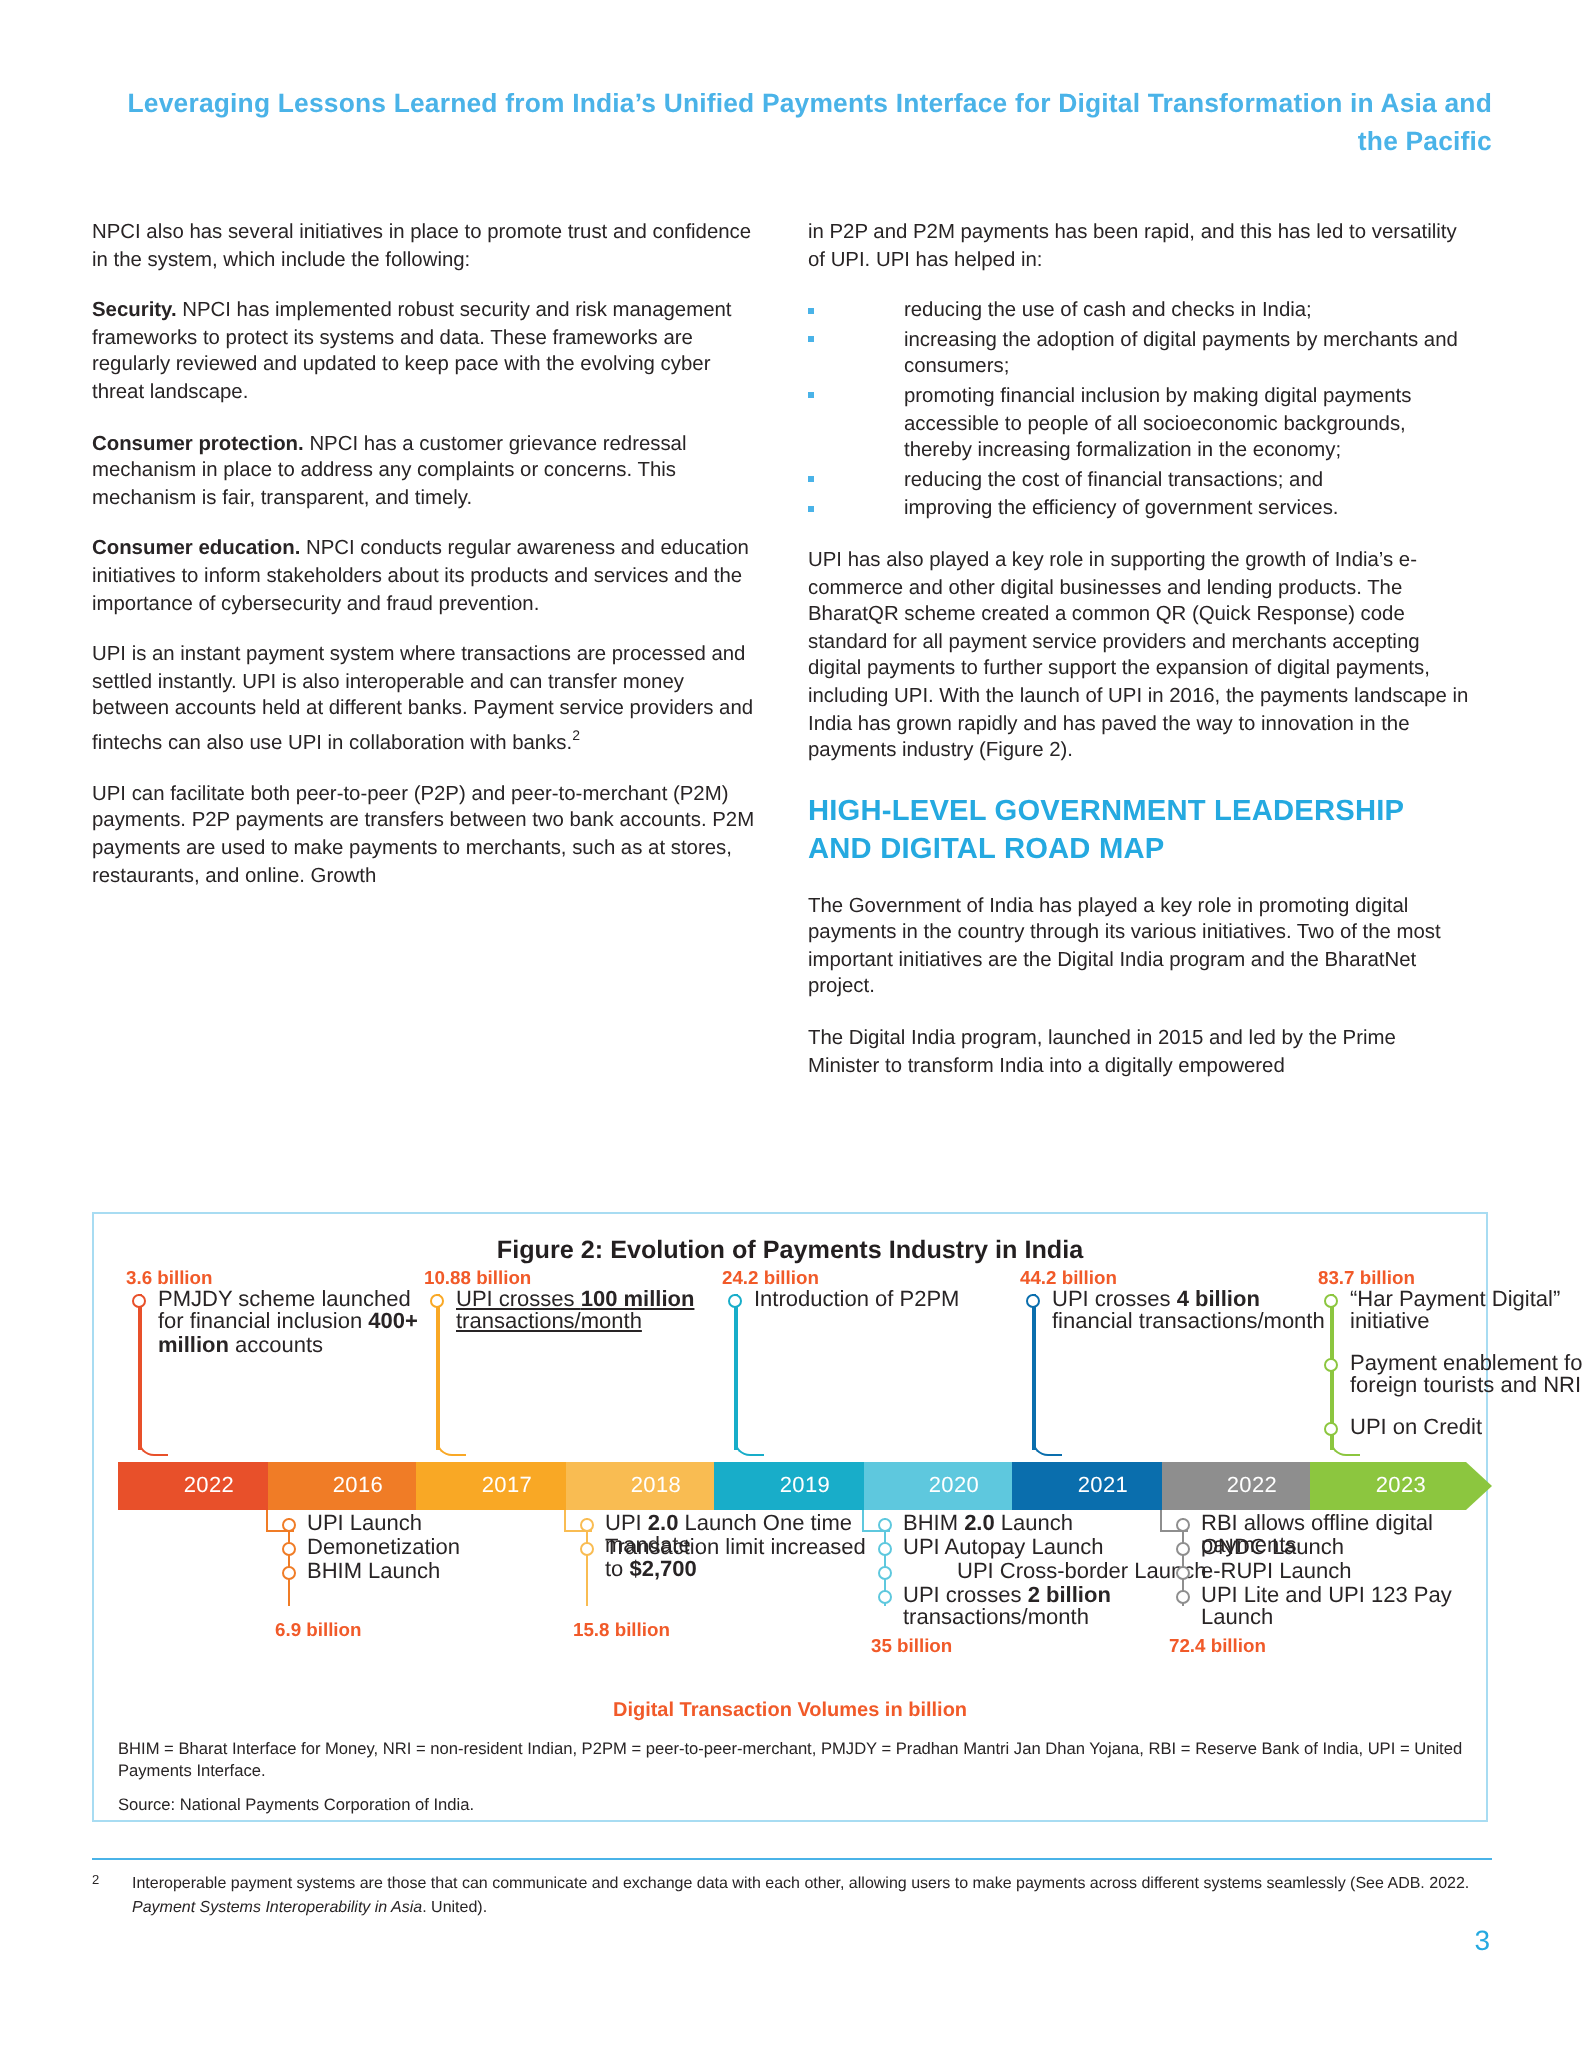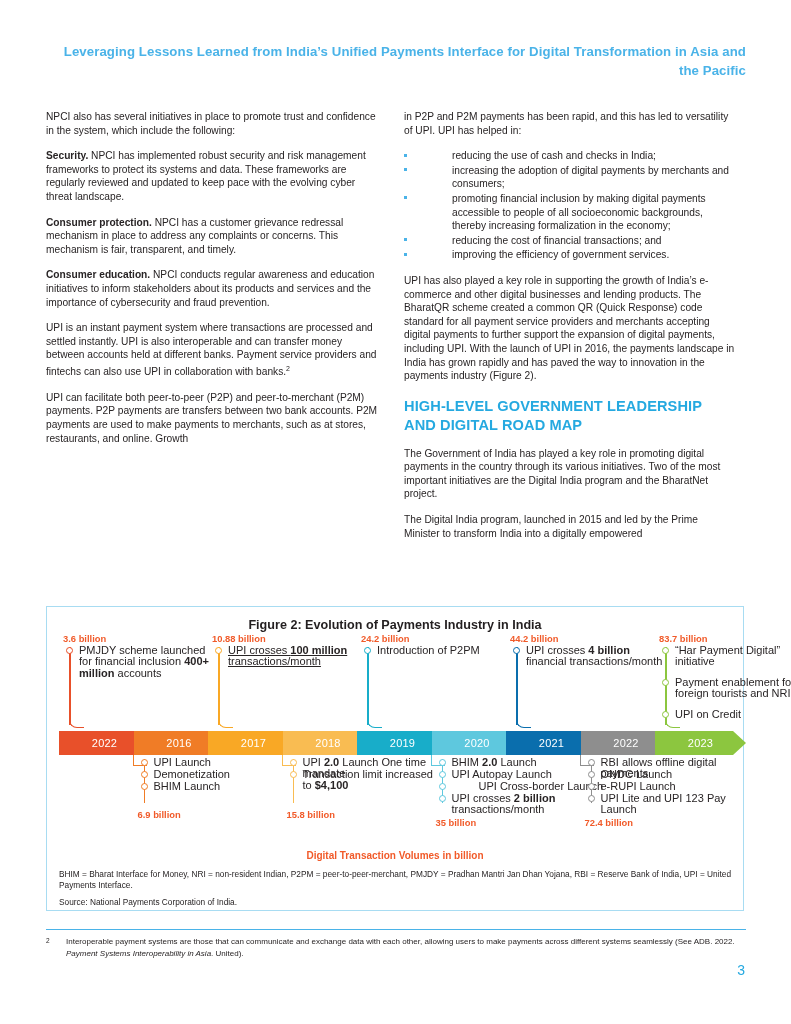--- a/index.html
+++ b/index.html
@@ -156,21 +156,21 @@
         <div class="node" style="left: 168.3px; top: 40px; border: 1.8px solid rgb(249, 168, 37);"></div>
         <div class="ntext" style="left: 181px; top: 38px; white-space: normal; width: 140px; text-decoration: underline;">UPI crosses <b>100 million</b> transactions/month</div>
         <div class="connector" style="left: 319.5px; width: 2px; top: 135px; background: rgb(24, 173, 201);"></div>
         <div class="chev" style="left: 235.5px; top: 124px; width: 91px; background: rgb(249, 188, 82);">2018</div>
         <div class="stem" style="left: 245.5px; top: 152px; height: 44px; background: rgb(249, 188, 82);"></div>
         <div style="position: absolute; left: 234.5px; top: 148px; width: 13px; height: 10px; border-left: 1.6px solid rgb(249, 188, 82); border-bottom: 1.6px solid rgb(249, 188, 82); border-bottom-left-radius: 0px; border-top-left-radius: 0px;"></div>
         <div class="valbot" style="left: 239.5px; top: 202px;">15.8 billion</div>
         <div class="node" style="left: 242.8px; top: 152px; border: 1.8px solid rgb(249, 188, 82);"></div>
         <div class="ntext" style="left: 255.5px; top: 150px; white-space: normal; width: 140px;">UPI <b>2.0</b> Launch One time mandate</div>
         <div class="node" style="left: 242.8px; top: 164px; border: 1.8px solid rgb(249, 188, 82);"></div>
-        <div class="ntext" style="left: 255.5px; top: 162px; white-space: normal; width: 140px;">Transaction limit increased to <b>$4,100</b></div>
+        <div class="ntext" style="left: 255.5px; top: 162px; white-space: normal; width: 140px;">Transaction limit increased to <b>$2,700</b></div>
         <div class="connector" style="left: 394px; width: 2px; top: 135px; background: rgb(94, 200, 222);"></div>
         <div class="chev" style="left: 310px; top: 124px; width: 91px; background: rgb(24, 173, 201);">2019</div>
         <div class="stem" style="left: 320px; top: 40px; height: 78px; background: rgb(24, 173, 201);"></div>
         <div style="position: absolute; left: 320px; top: 108px; width: 14px; height: 12px; border-left: 1.6px solid rgb(24, 173, 201); border-bottom: 1.6px solid rgb(24, 173, 201); border-bottom-left-radius: 8px;"></div>
         <div class="valtop" style="left: 314px; top: 26px;">24.2 billion</div>
         <div class="node" style="left: 317.3px; top: 40px; border: 1.8px solid rgb(24, 173, 201);"></div>
         <div class="ntext" style="left: 330px; top: 38px; white-space: normal; width: 140px;">Introduction of P2PM</div>
         <div class="connector" style="left: 468.5px; width: 2px; top: 135px; background: rgb(10, 110, 173);"></div>
         <div class="chev" style="left: 384.5px; top: 124px; width: 91px; background: rgb(94, 200, 222);">2020</div>
         <div class="stem" style="left: 394.5px; top: 152px; height: 44px; background: rgb(94, 200, 222);"></div>

